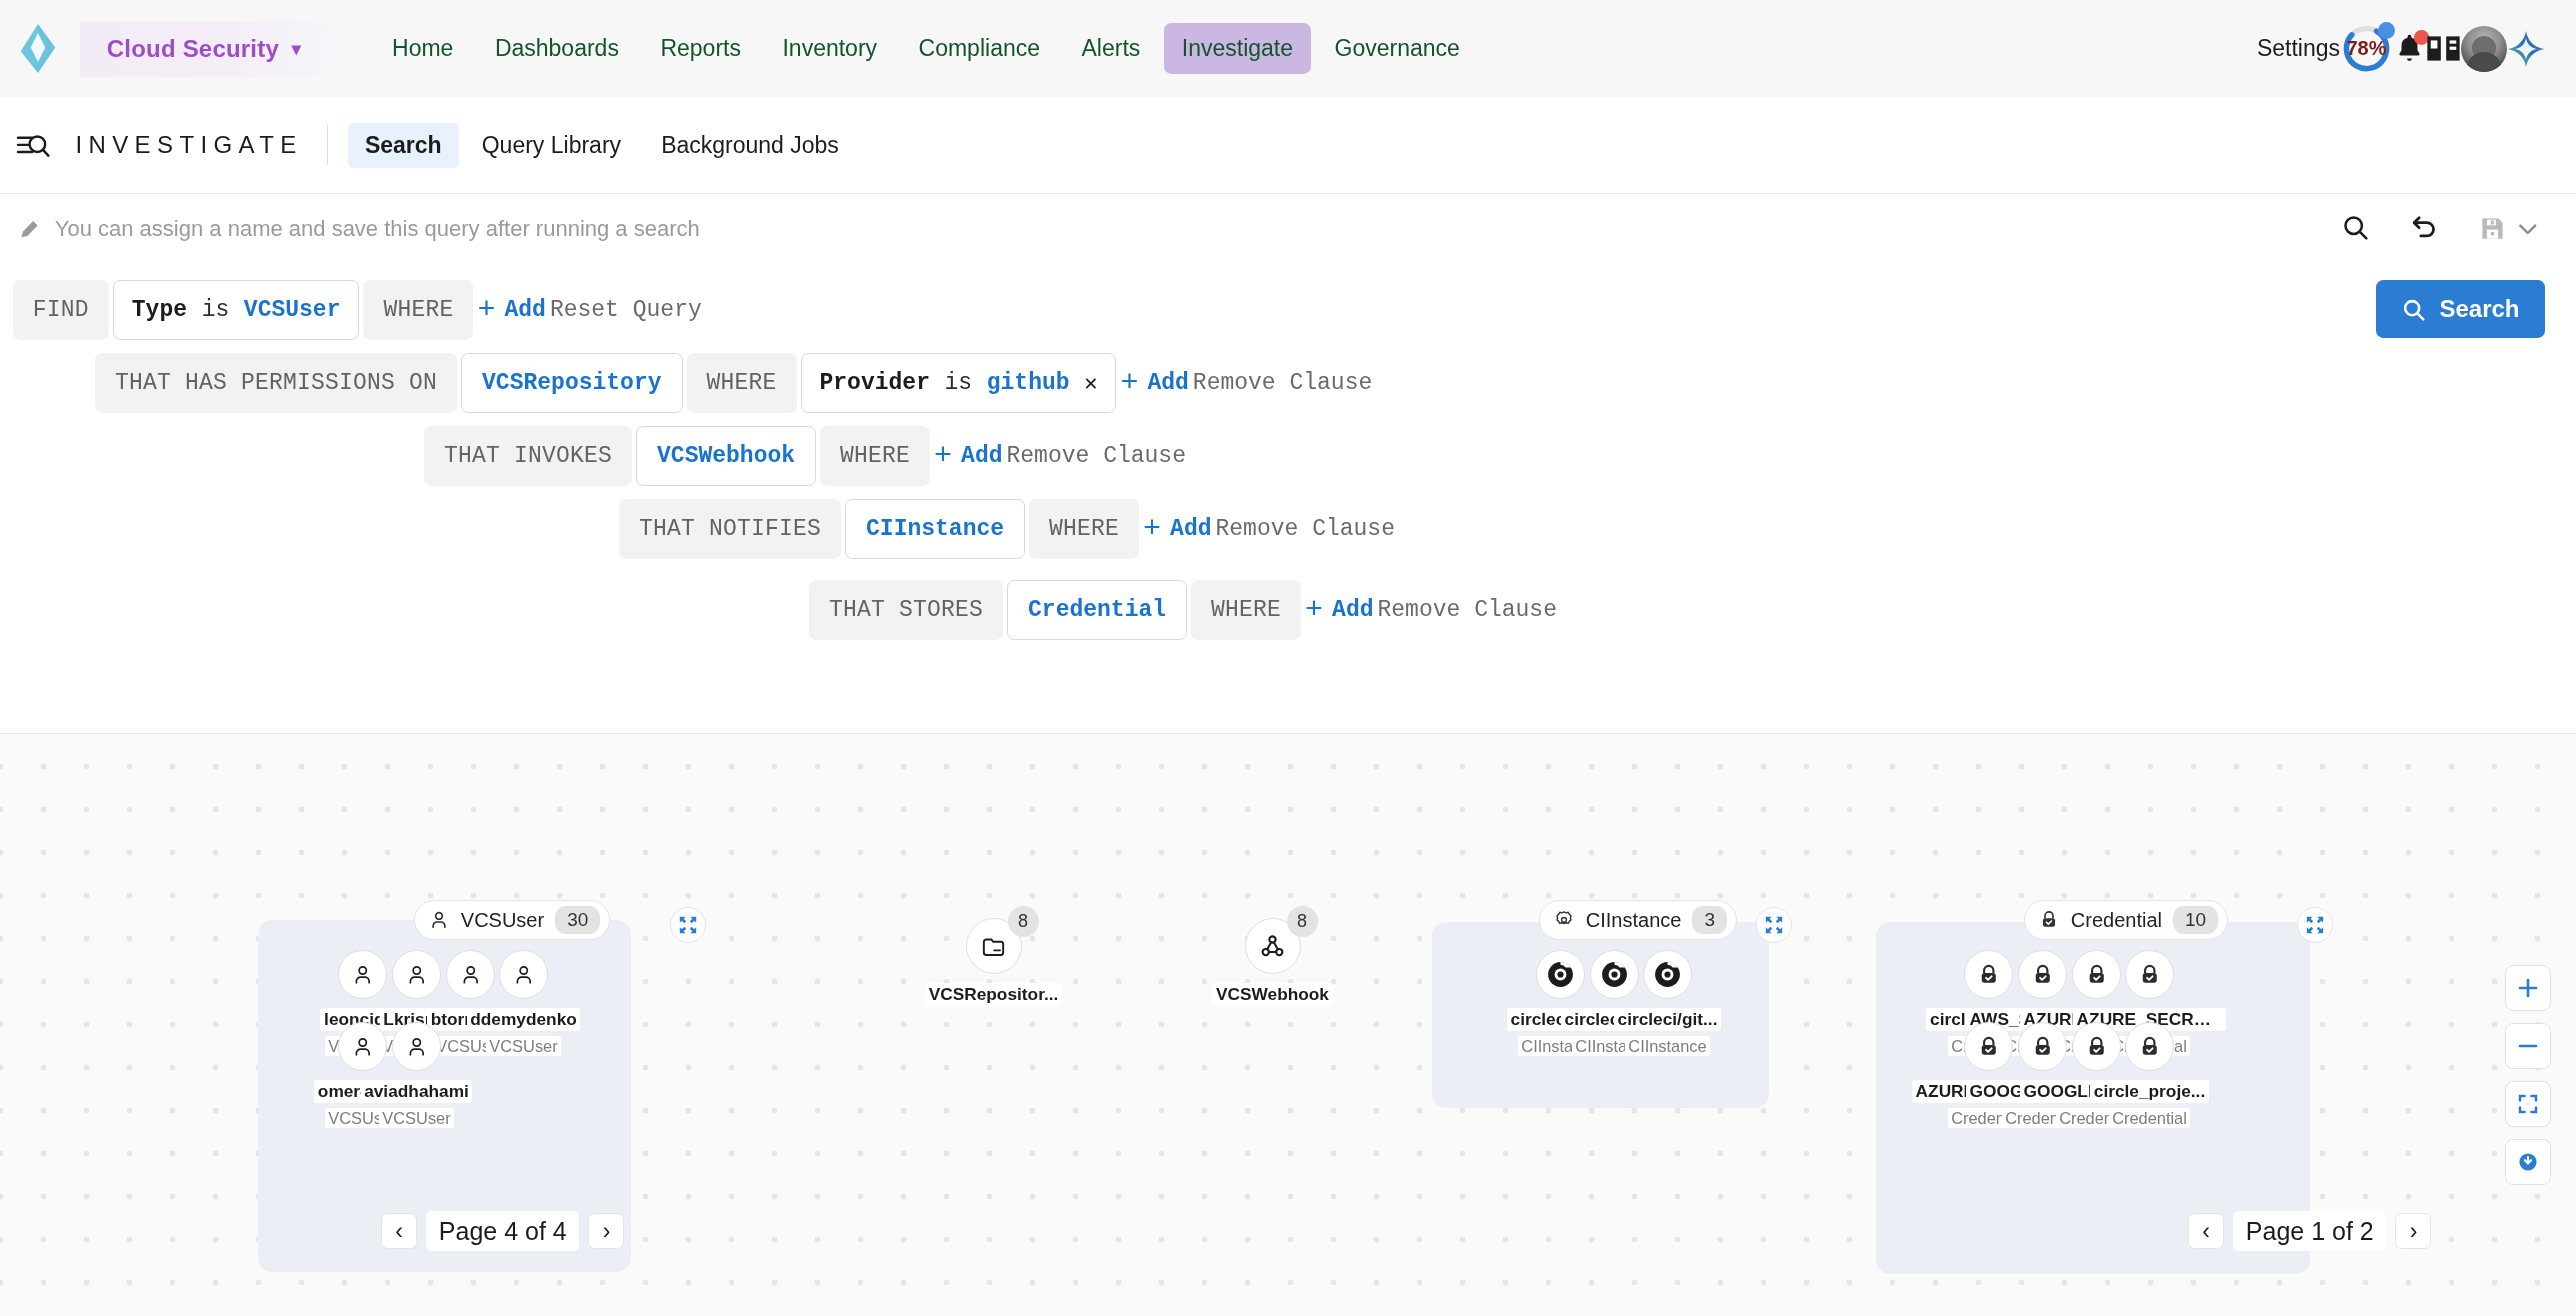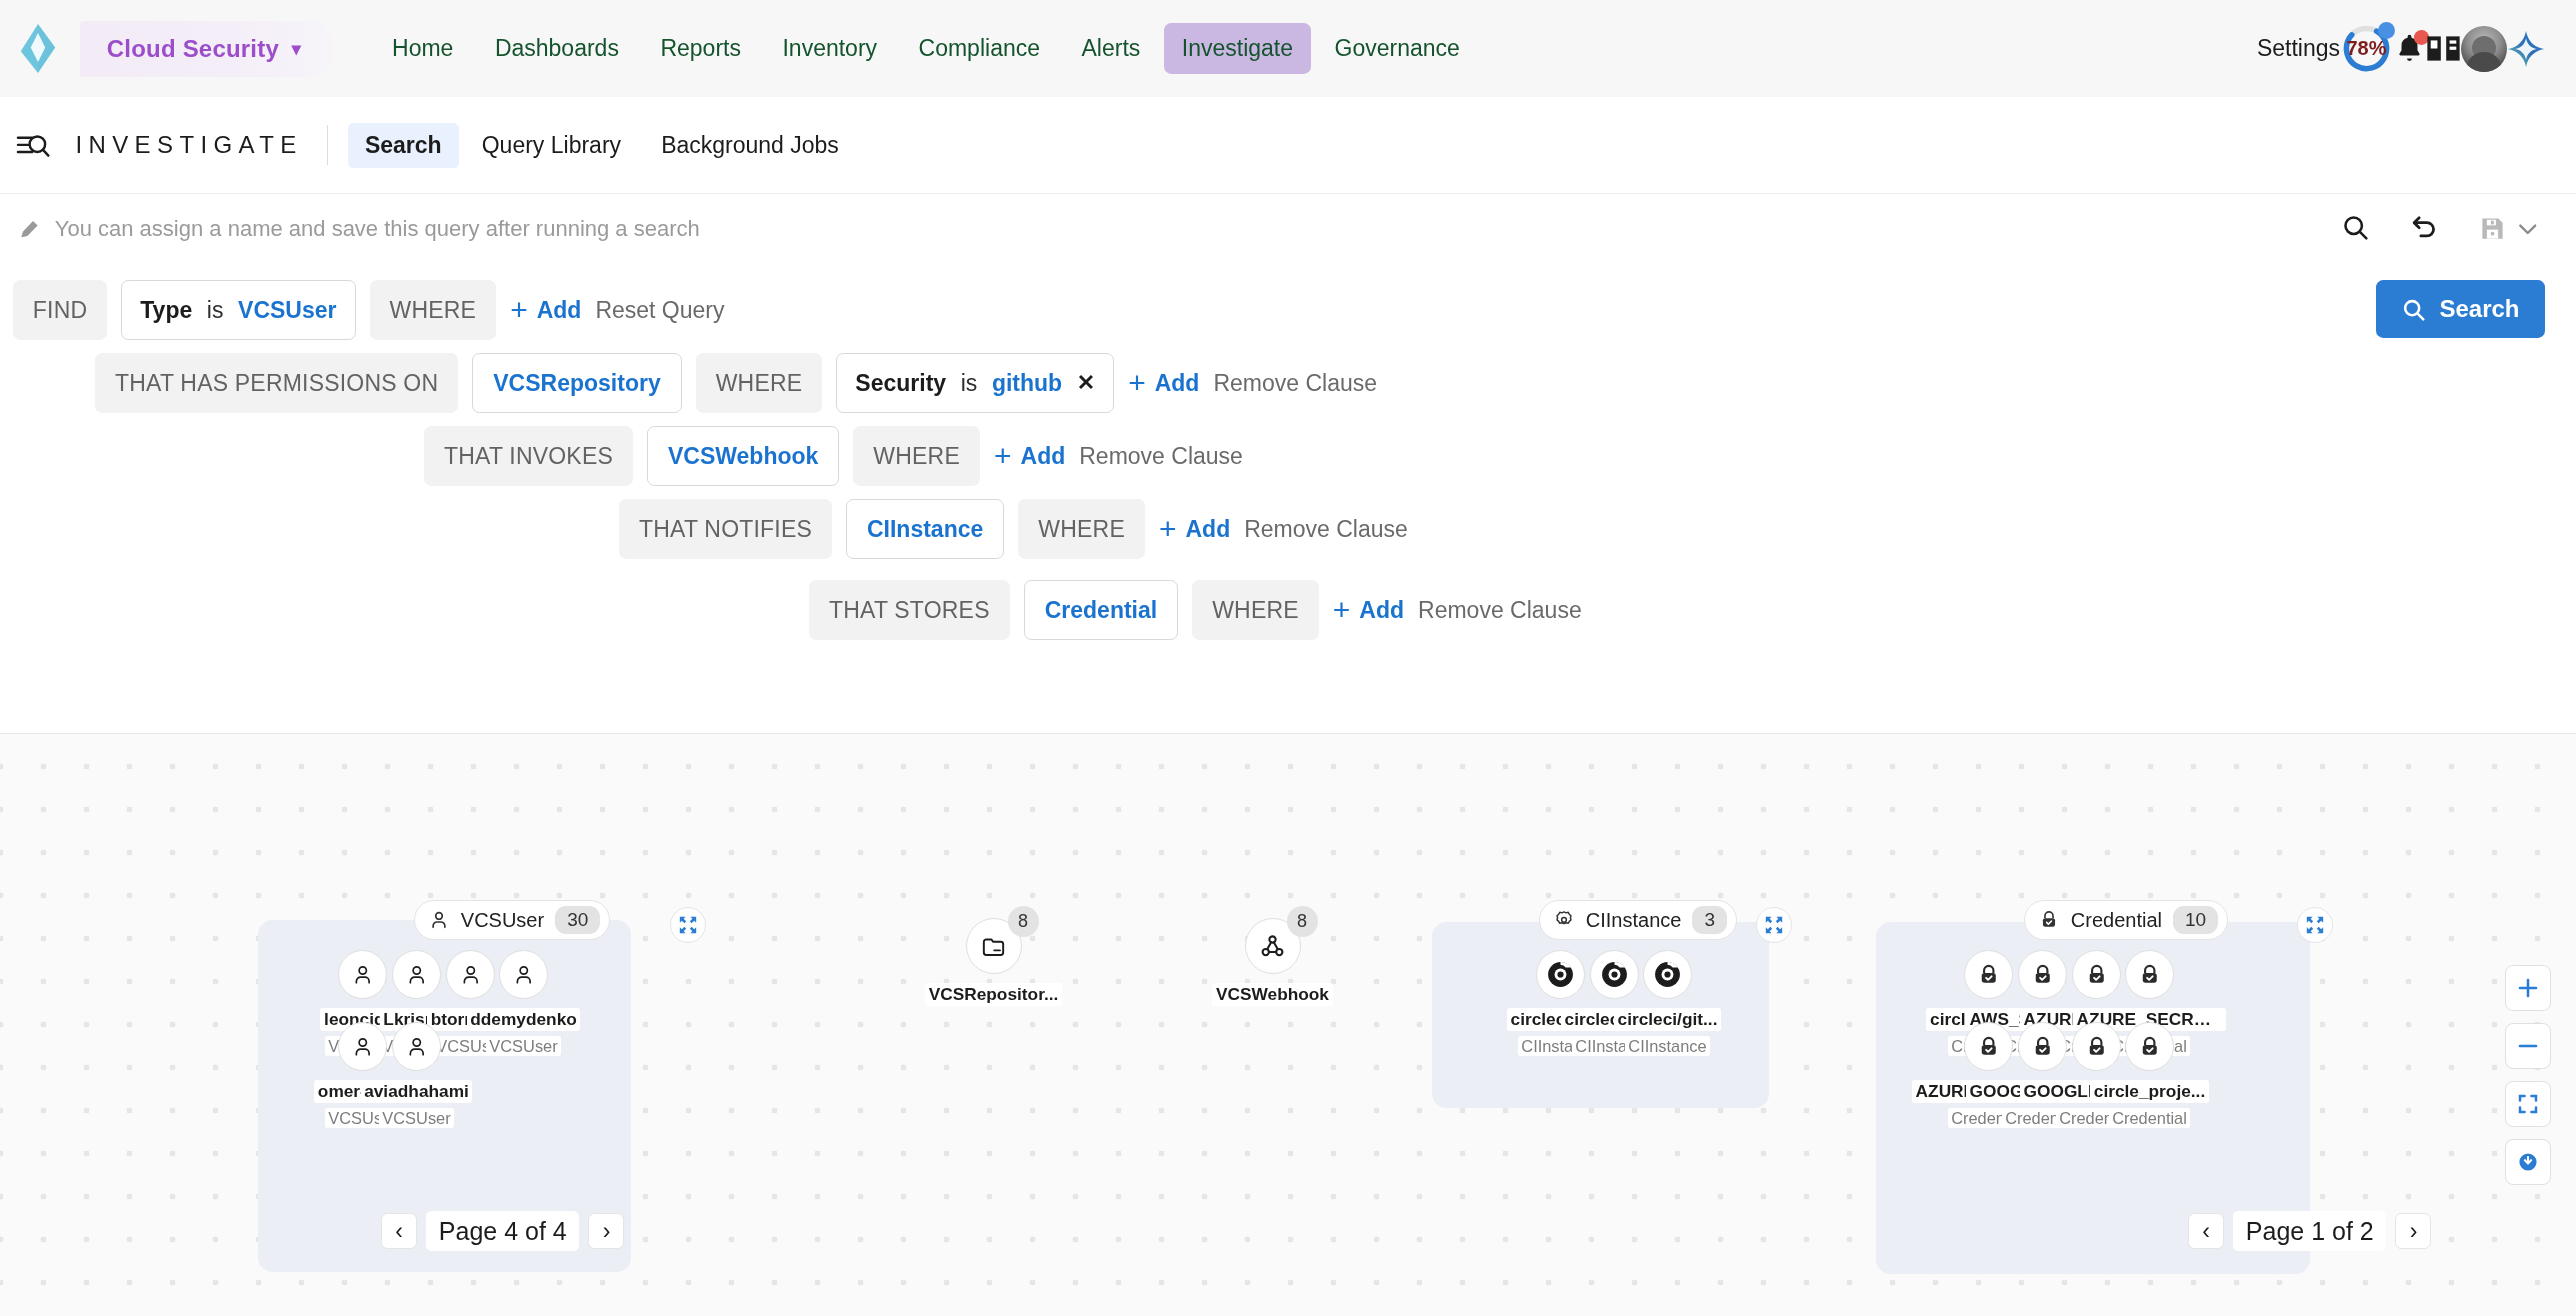--- a/index.html
+++ b/index.html
@@ -88,21 +88,21 @@
   }
   .qname { display:flex; align-items:center; gap:12.8px; margin-left: 18px; }
   .qname .ph { font-size: 22px; color: #9a9a9a; }
   .qname-actions { margin-left:auto; display:flex; align-items:center; gap: 40px; padding-right: 36px; }
 
   
   .builder {
     position: absolute; left: 0; top: 264px; width: 2576px; height: 470px;
     background: #ffffff; border-bottom: 0.9px solid #e6e6e6;
   }
-  .qrow { position:absolute; display:flex; align-items:center; gap: 14px; height: 60px; }
+  .qrow { position:absolute; display:flex; align-items:center; gap: 4px; height: 60px; font-family: Liberation Mono, monospace; }
   .chip {
     height: 60px; display:flex; align-items:center; padding: 0 20px;
     border-radius: 7.3px; font-size: 23px; white-space:nowrap;
   }
   .chip-grey { background:#f2f2f2; color:#636363; letter-spacing:0.2px; }
   .chip-white { background:#ffffff; border:0.9px solid #d8d8d8; color:#1c1c1c; font-weight:700; }
   .chip-white.blue { color:#1a73cf; }
   .chip-cond {
     background:#ffffff; border:0.9px solid #d8d8d8; display:flex; align-items:center; gap:14.6px;
     height:60px; padding:0 18px; border-radius:7.3px; font-size:23px;
@@ -333,21 +333,21 @@
       <span>Add</span>
     </div>
     <div class="linkbtn">Reset Query</div>
   </div>
 
   <div class="qrow" style="left:95px; top:89px;">
     <div class="chip chip-grey">THAT HAS PERMISSIONS ON</div>
     <div class="chip chip-white blue">VCSRepository</div>
     <div class="chip chip-grey">WHERE</div>
     <div class="chip-cond">
-      <span class="k">Security</span>
+      <span class="k">Provider</span>
       <span class="op">is</span>
       <span class="v">github</span>
       <span class="x">✕</span>
     </div>
     <div class="addbtn">
       <span class="plus">+</span>
       <span>Add</span>
     </div>
     <div class="linkbtn">Remove Clause</div>
   </div>

